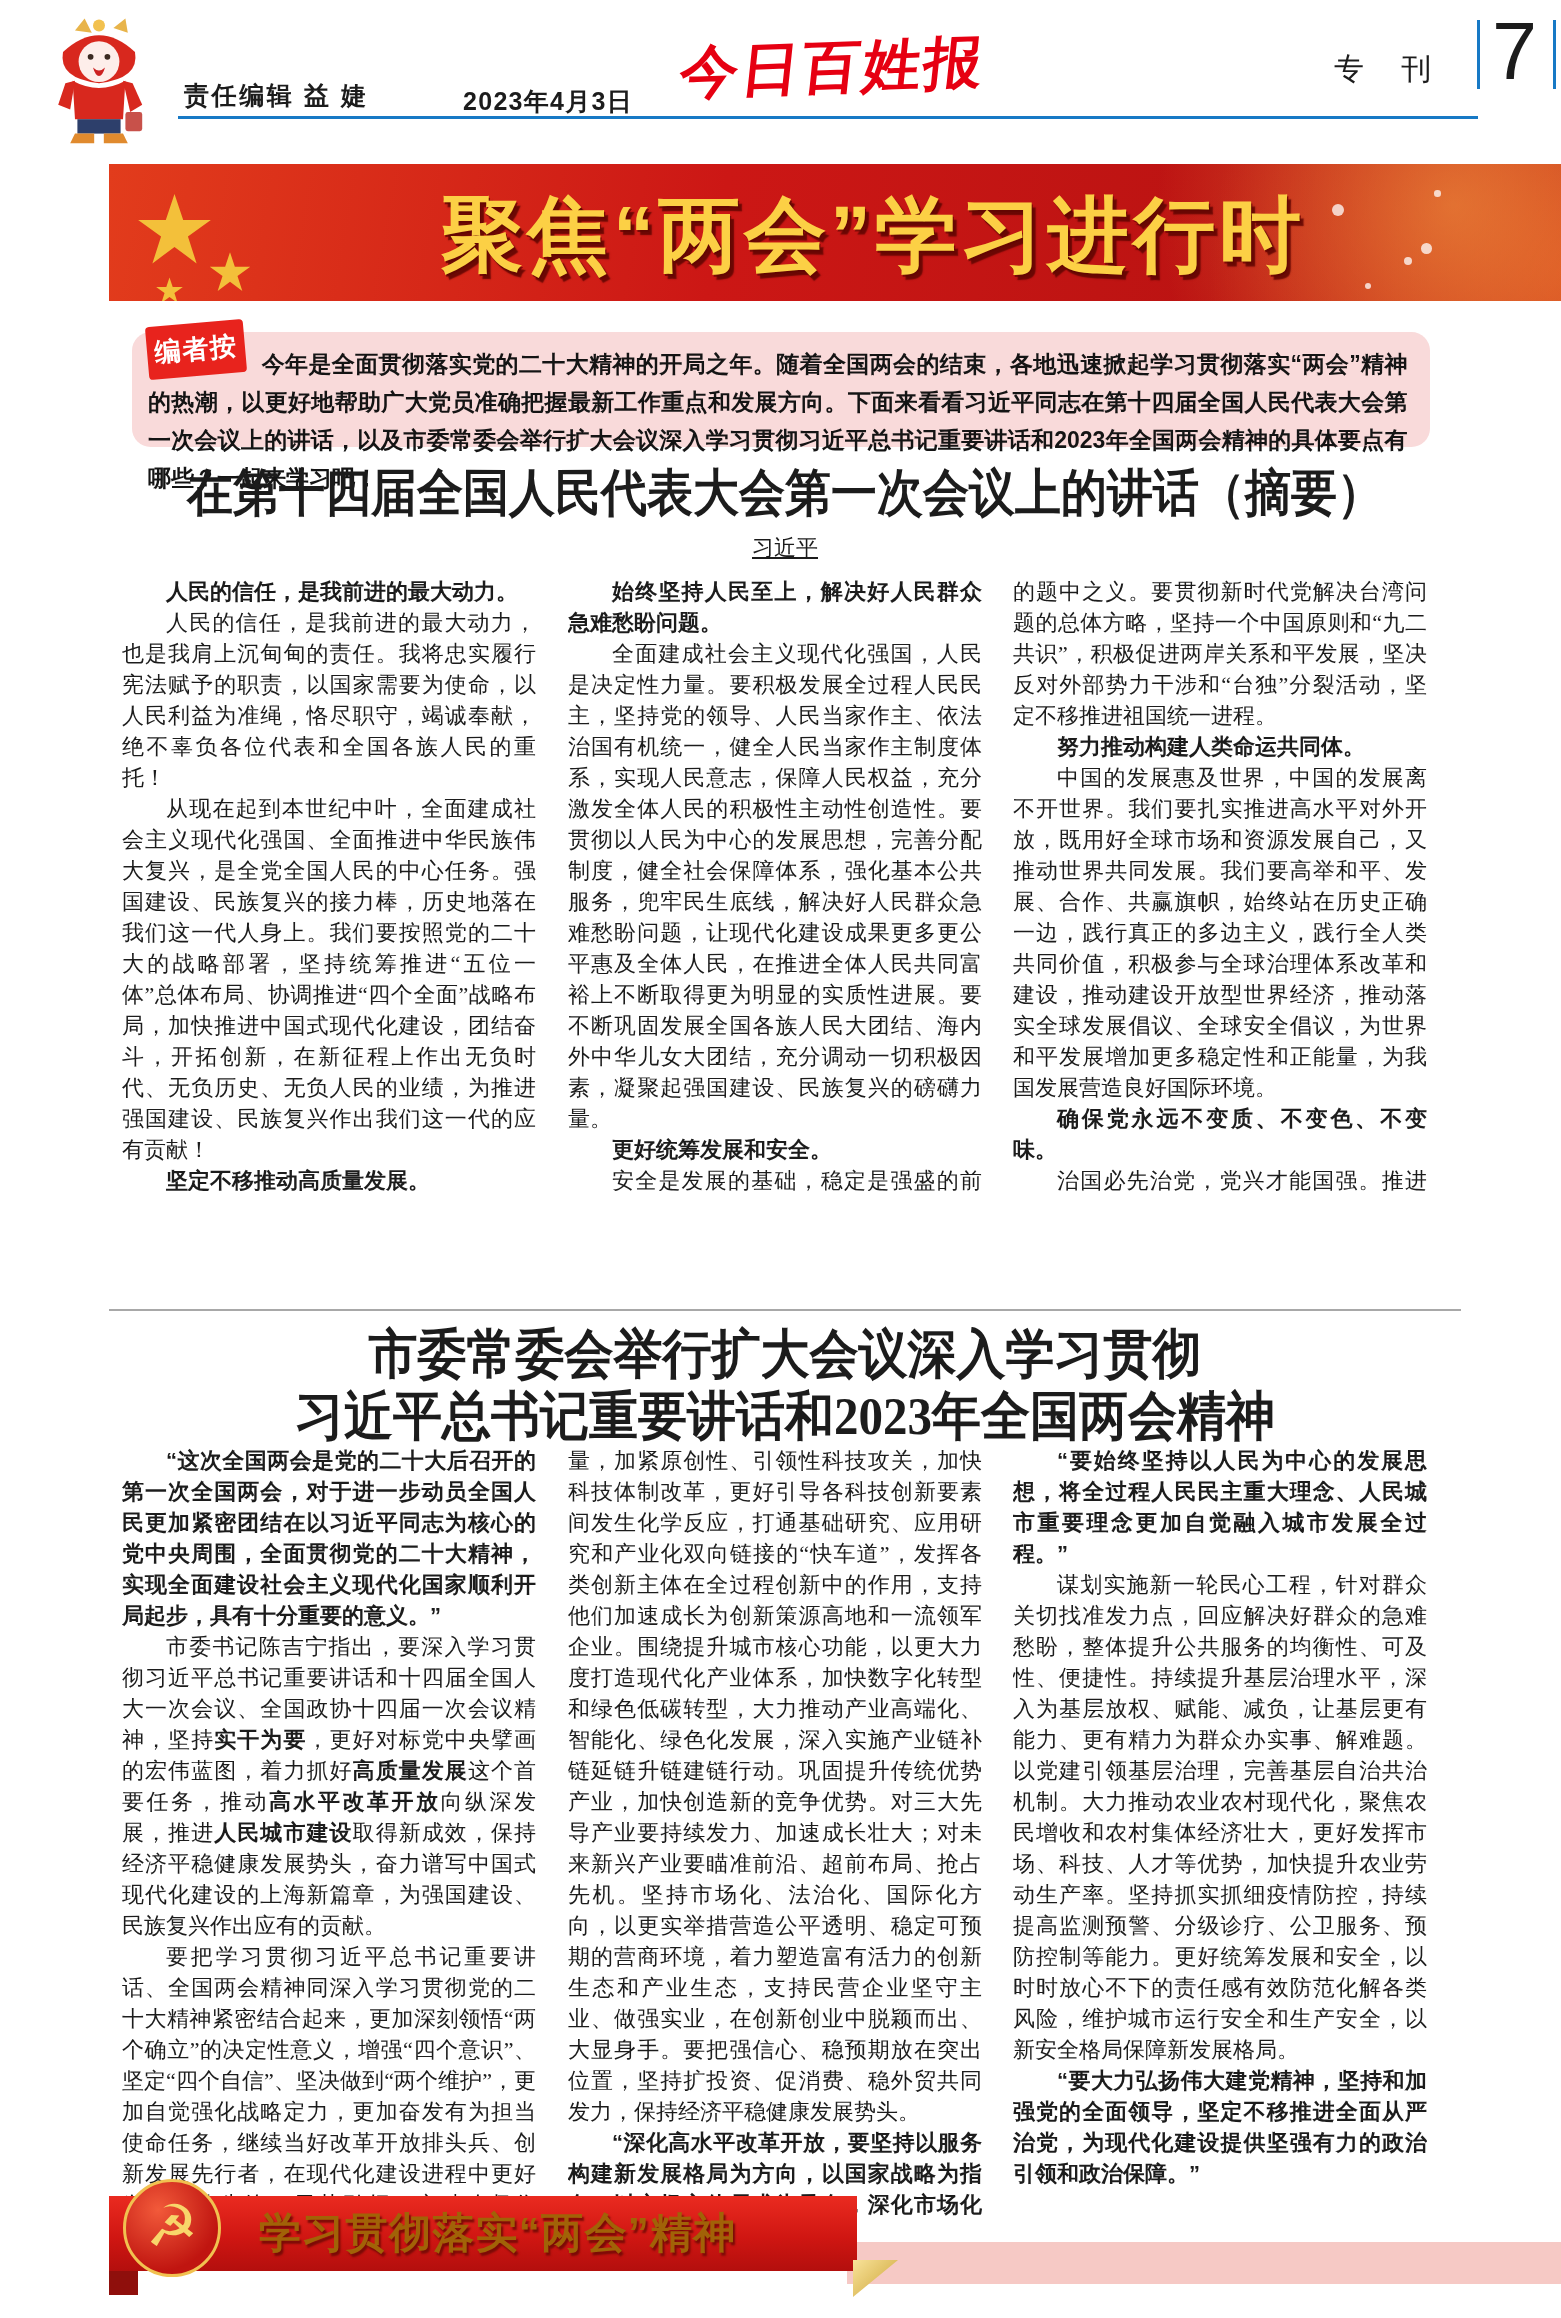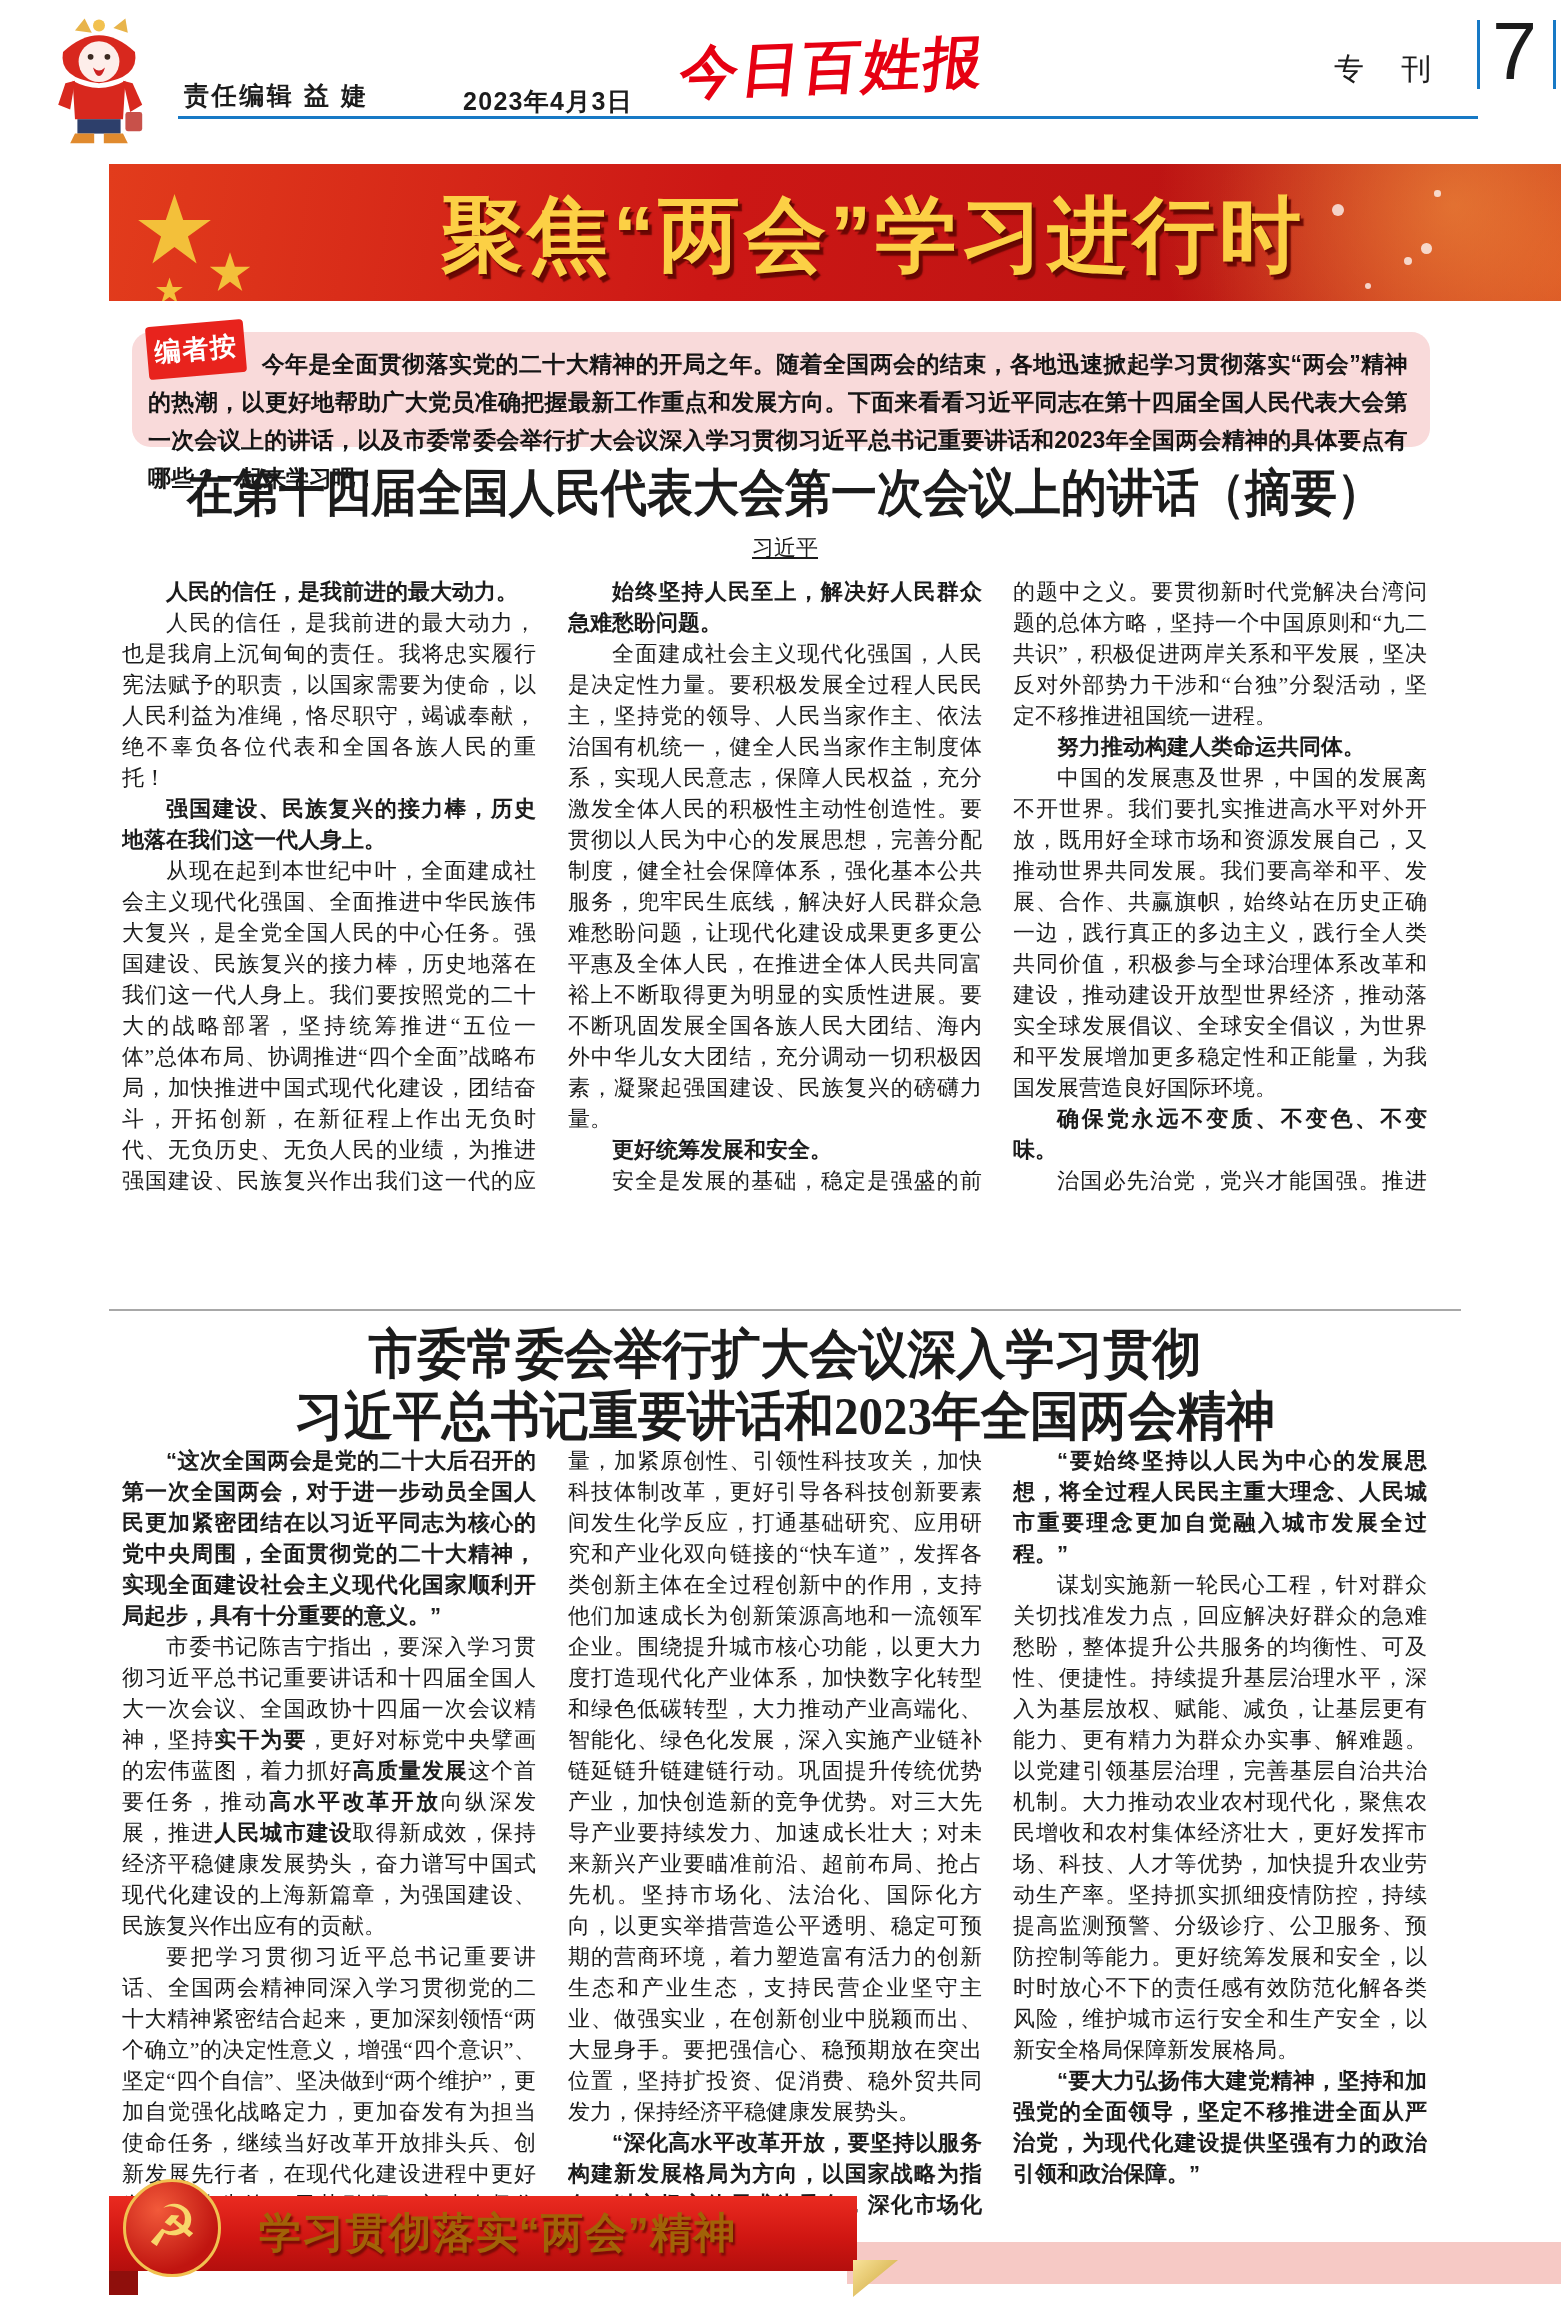--- a/index.html
+++ b/index.html
@@ -139,21 +139,20 @@
   <span class="editor-tag">编者按</span>
   <span>今年是全面贯彻落实党的二十大精神的开局之年。随着全国两会的结束，各地迅速掀起学习贯彻落实“两会”精神的热潮，以更好地帮助广大党员准确把握最新工作重点和发展方向。下面来看看习近平同志在第十四届全国人民代表大会第一次会议上的讲话，以及市委常委会举行扩大会议深入学习贯彻习近平总书记重要讲话和2023年全国两会精神的具体要点有哪些？一起来学习吧！</span>
 </div>
 
 <div>
   <div class="abs a-title" id="a1-title">在第十四届全国人民代表大会第一次会议上的讲话（摘要）</div>
   <div class="abs a-byline">习近平</div>
   <div class="abs col" id="a1c0">
       <p class="seg head"><span>人民的信任，是我前进的最大动力。</span></p>
       <p class="seg para"><span>人民的信任，是我前进的最大动力，也是我肩上沉甸甸的责任。我将忠实履行宪法赋予的职责，以国家需要为使命，以人民利益为准绳，恪尽职守，竭诚奉献，绝不辜负各位代表和全国各族人民的重托！</span></p>
-      <p class="seg head"><span>强国建设、民族复兴的接力棒，历史地落在我们这一代人身上。</span></p>
       <p class="seg para"><span>从现在起到本世纪中叶，全面建成社会主义现代化强国、全面推进中华民族伟大复兴，是全党全国人民的中心任务。强国建设、民族复兴的接力棒，历史地落在我们这一代人身上。我们要按照党的二十大的战略部署，坚持统筹推进“五位一体”总体布局、协调推进“四个全面”战略布局，加快推进中国式现代化建设，团结奋斗，开拓创新，在新征程上作出无负时代、无负历史、无负人民的业绩，为推进强国建设、民族复兴作出我们这一代的应有贡献！</span></p>
       <p class="seg head"><span>坚定不移推动高质量发展。</span></p>
     </div>
   <div class="abs col" id="a1c1">
       <p class="seg head"><span>始终坚持人民至上，解决好人民群众急难愁盼问题。</span></p>
       <p class="seg para"><span>全面建成社会主义现代化强国，人民是决定性力量。要积极发展全过程人民民主，坚持党的领导、人民当家作主、依法治国有机统一，健全人民当家作主制度体系，实现人民意志，保障人民权益，充分激发全体人民的积极性主动性创造性。要贯彻以人民为中心的发展思想，完善分配制度，健全社会保障体系，强化基本公共服务，兜牢民生底线，解决好人民群众急难愁盼问题，让现代化建设成果更多更公平惠及全体人民，在推进全体人民共同富裕上不断取得更为明显的实质性进展。要不断巩固发展全国各族人民大团结、海内外中华儿女大团结，充分调动一切积极因素，凝聚起强国建设、民族复兴的磅礴力量。</span></p>
       <p class="seg head"><span>更好统筹发展和安全。</span></p>
       <p class="seg para"><span>安全是发展的基础，稳定是强盛的前提。要贯彻总体国家安全观，健全国家安全体系，增强维护国家安全能力，提高公共安全治理水平，完善社会治理体系，以新安全格局保障新发展格局。要全面推进国防和军队现代化建设，把人民军队建设成为有效维护国家主权、安全、发展利益的钢铁长城。</span></p>
     </div>
   <div class="abs col" id="a1c2">

